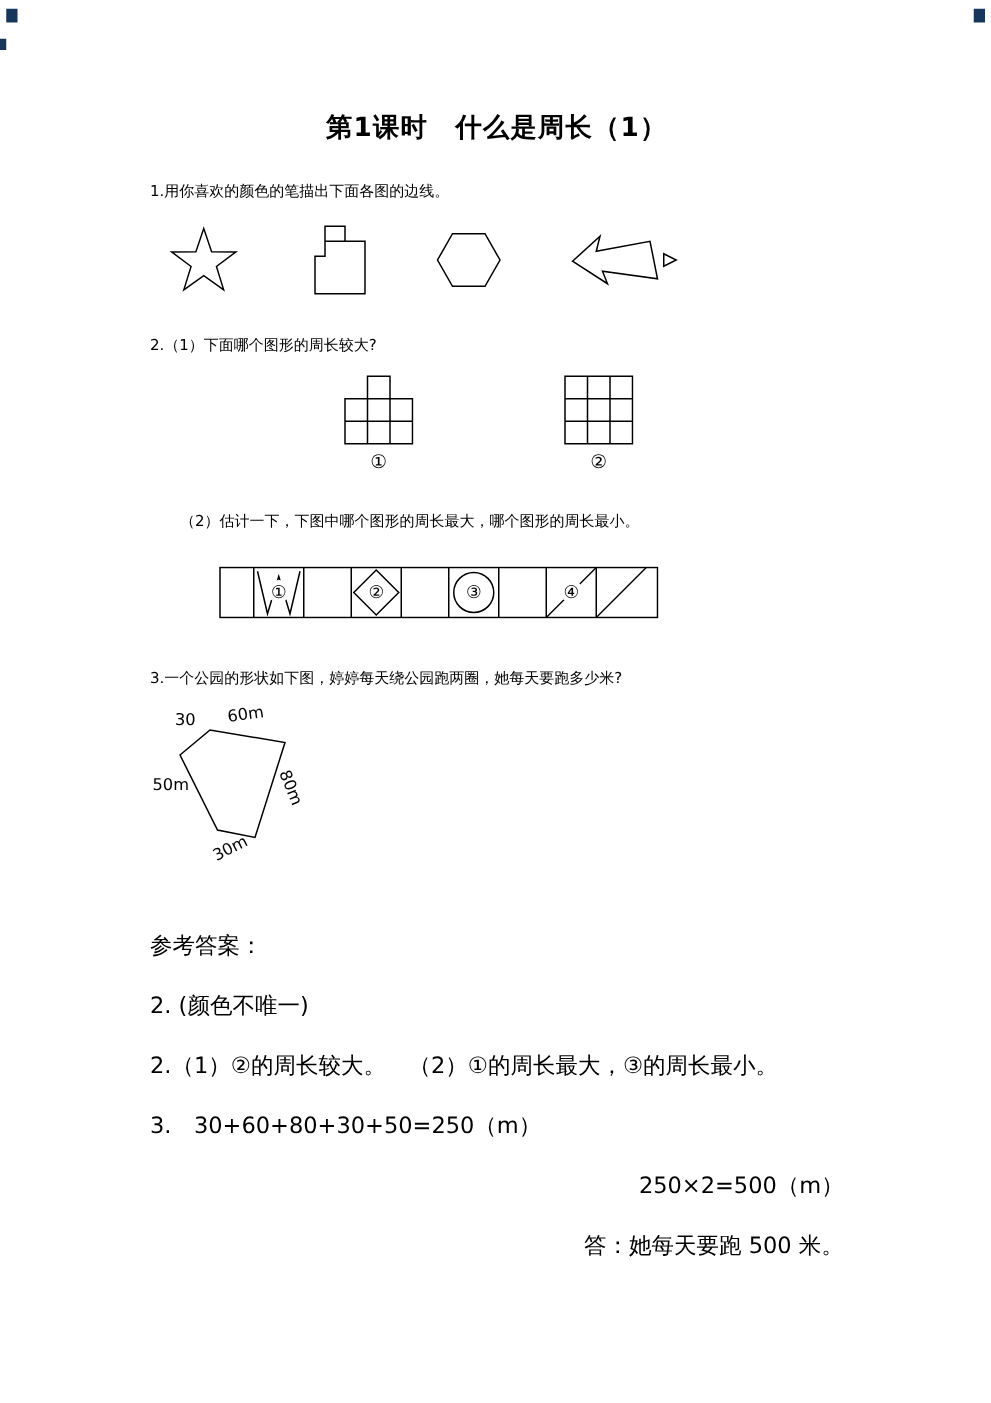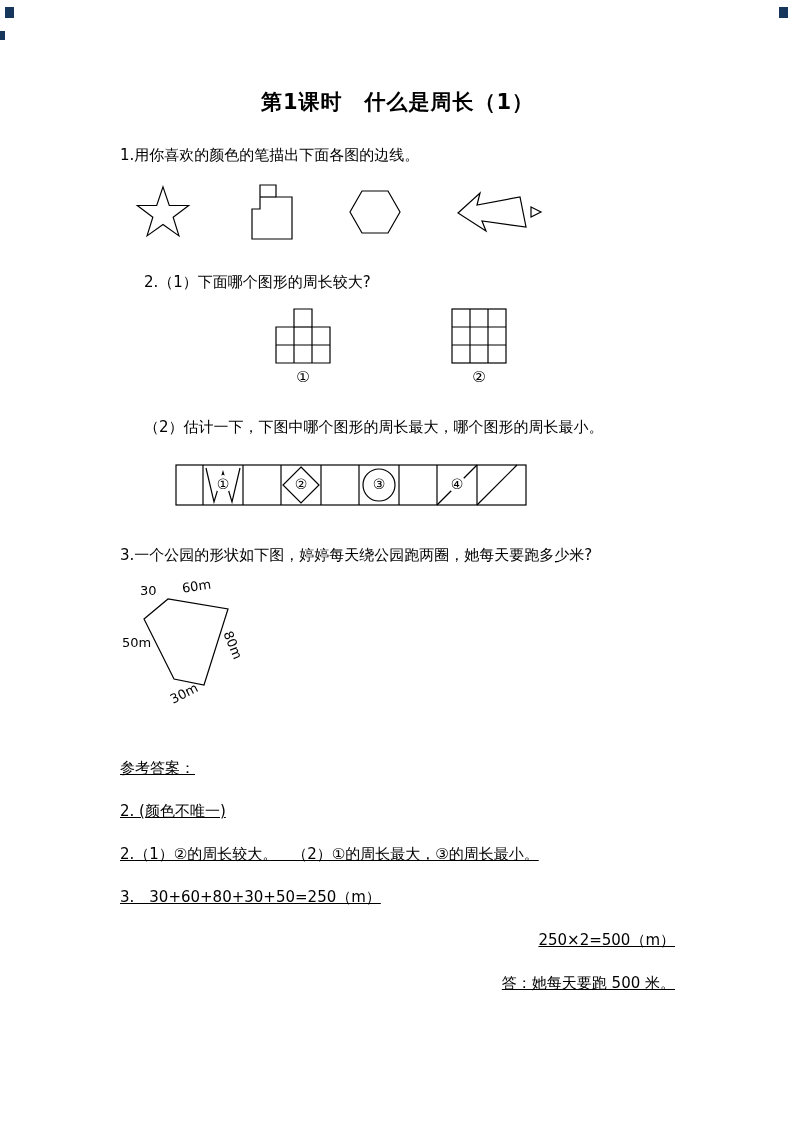--- a/index.html
+++ b/index.html
@@ -20,36 +20,36 @@
   .content { padding:88px 118px 0 120px; }
 
   .title {
     margin:0;
     text-align:center;
     font-size:21px;
     font-weight:bold;
     letter-spacing:1px;
   }
   .text {
-    font-size:15px;
+    font-size:12px;
     line-height:1.25;
     margin:0;
   }
   .q1-prompt   { margin-top:30px; }
   .q1-shapes   { display:flex; align-items:center; gap:54px; margin-top:16px; margin-left:14px; height:62px; }
-  .q2-part1    { margin-top:30px;margin-left:24px; }
+  .q2-part1    { margin-top:30px; }
   .q2-figs     { display:flex; gap:120px; margin-top:16px; margin-left:155px; }
   .fig         { display:flex; flex-direction:column; align-items:center; }
   .fig-label   { font-size:15px; margin-top:4px; }
   .q2-part2    { margin-top:32px; padding-left:24px; }
   .strip-wrap  { margin-top:28px; margin-left:55px; }
   .q3-prompt   { margin-top:40px; }
   .park-wrap   { margin-top:8px; }
   .answers     { margin-top:48px; }
-  .answers p   { margin:24px 0 0 0; font-size:15px;text-decoration:underline; }
+  .answers p   { margin:24px 0 0 0; font-size:18px; }
   .indent-28   { margin-left:28px !important;text-align:right; }
   svg { display:block; }
   svg .ln { stroke:#000; stroke-width:1.2; fill:none; }
   svg text { font-family:"DejaVu Sans","Liberation Sans",sans-serif; font-size:13px; fill:#000; }
   svg text.circled { font-size:14px; text-anchor:middle; }
 </style>
 </head>
 <body>
 
 <div class="page">

